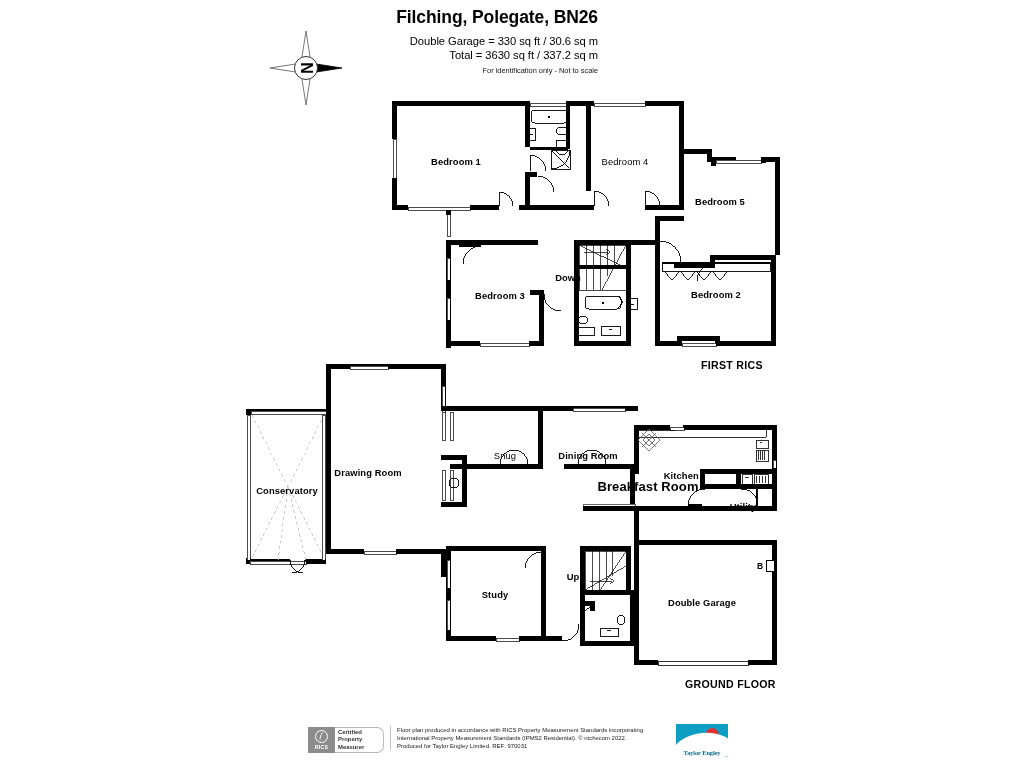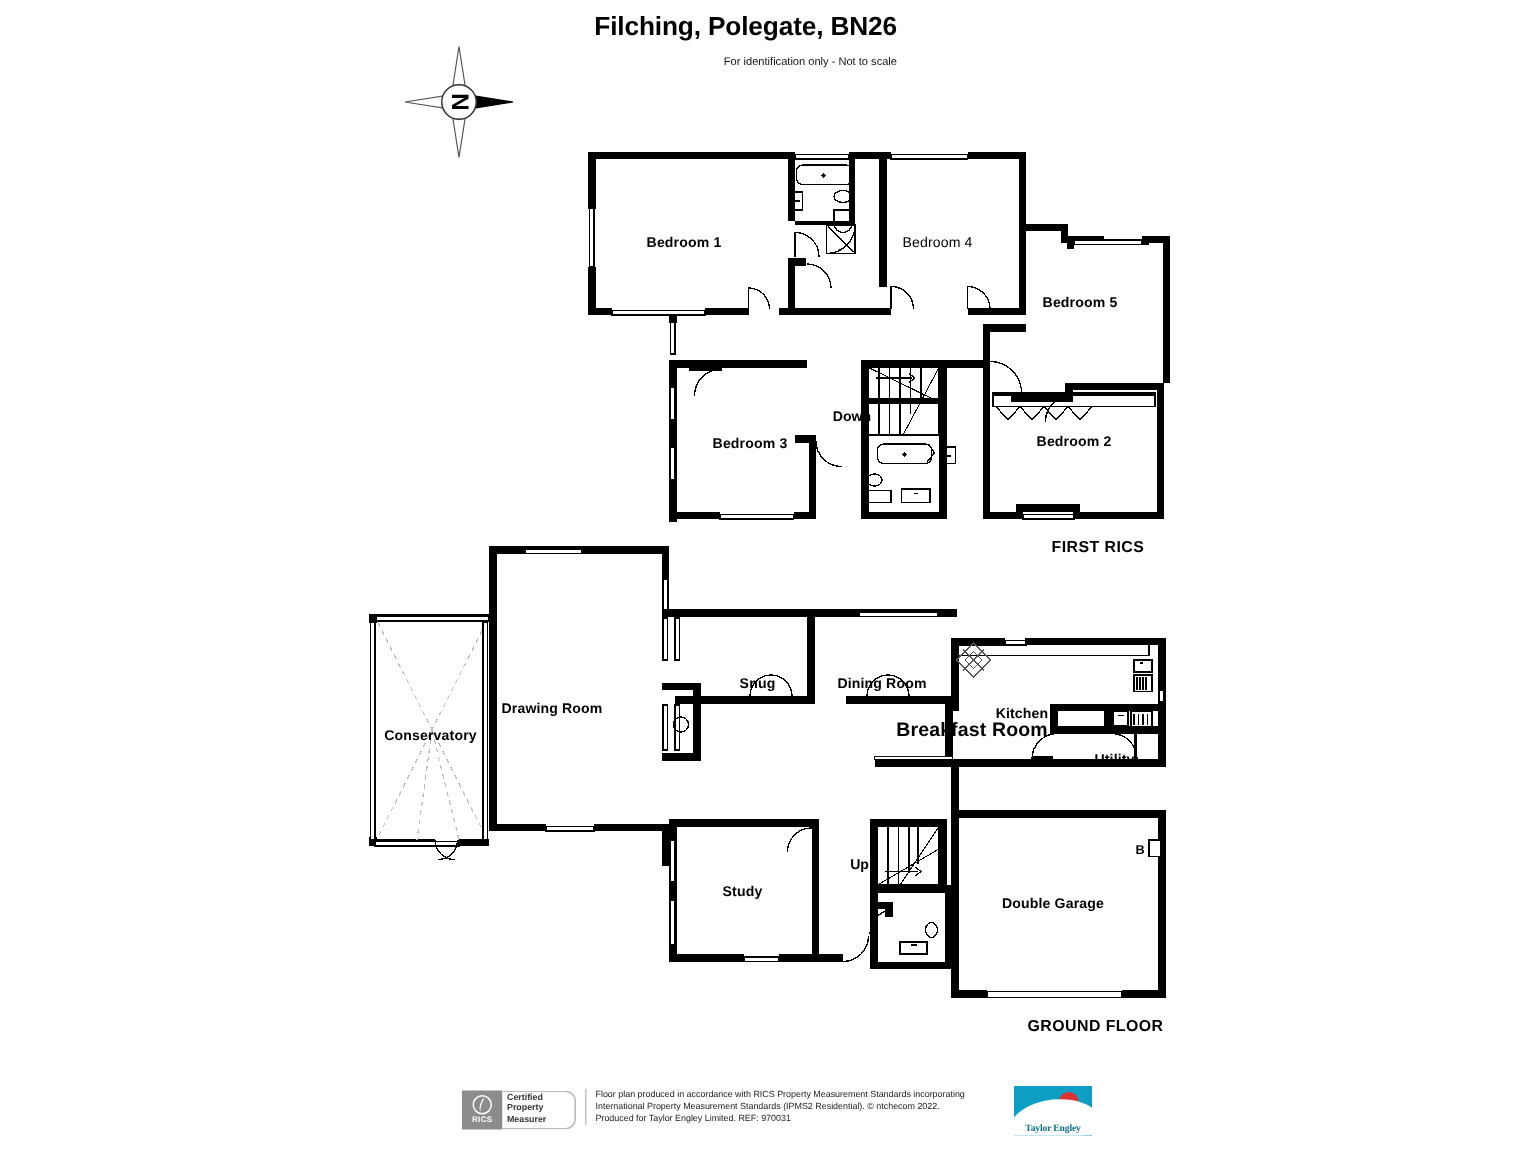--- a/index.html
+++ b/index.html
@@ -41,20 +41,22 @@
   .te-name{position:absolute;left:0;bottom:1px;width:100%;text-align:center;font-size:6.4px;font-weight:bold;color:#0c6d8c;letter-spacing:-0.1px;font-family:"Liberation Serif",serif;}
 </style>
 </head>
 <body>
 
 <div id="page">
 
   <div class="header">
     <div class="title">Filching, Polegate, BN26</div>
     <div class="areas">
+      <div class="area-line">Double Garage = 330 sq ft / 30.6 sq m</div>
+      <div class="area-line">Total = 3630 sq ft / 337.2 sq m</div>
     </div>
     <div class="note">For identification only - Not to scale</div>
   </div>
 
   <div class="compass">
     <svg viewBox="0 0 80 82" width="80" height="82">
       <g stroke="#555" stroke-width="0.8" fill="#ffffff">
         <path d="M40 4 L45 36 L40 41 L35 36 Z"></path>
         <path d="M40 78 L45 46 L40 41 L35 46 Z"></path>
         <path d="M4 41 L36 36 L41 41 L36 46 Z"></path>
@@ -394,21 +396,21 @@
 
   <div id="room-labels">
       <div style="position: absolute; left: 456px; top: 161px; transform: translate(-50%, -50%); font-size: 9.4px; font-weight: bold; white-space: nowrap; letter-spacing: 0.1px;">Bedroom 1</div>
       <div style="position: absolute; left: 625px; top: 161px; transform: translate(-50%, -50%); font-size: 9.4px; font-weight: normal; white-space: nowrap; letter-spacing: 0.1px;">Bedroom 4</div>
       <div style="position: absolute; left: 720px; top: 201px; transform: translate(-50%, -50%); font-size: 9.4px; font-weight: bold; white-space: nowrap; letter-spacing: 0.1px;">Bedroom 5</div>
       <div style="position: absolute; left: 500px; top: 295px; transform: translate(-50%, -50%); font-size: 9.4px; font-weight: bold; white-space: nowrap; letter-spacing: 0.1px;">Bedroom 3</div>
       <div style="position: absolute; left: 716px; top: 294px; transform: translate(-50%, -50%); font-size: 9.4px; font-weight: bold; white-space: nowrap; letter-spacing: 0.1px;">Bedroom 2</div>
       <div style="position: absolute; left: 568px; top: 277px; transform: translate(-50%, -50%); font-size: 9.4px; font-weight: bold; white-space: nowrap;">Down</div>
       <div style="position: absolute; left: 287px; top: 490px; transform: translate(-50%, -50%); font-size: 9.4px; font-weight: bold; white-space: nowrap; letter-spacing: 0.1px;">Conservatory</div>
       <div style="position: absolute; left: 368px; top: 472px; transform: translate(-50%, -50%); font-size: 9.4px; font-weight: bold; white-space: nowrap; letter-spacing: 0.1px;">Drawing Room</div>
-      <div style="position: absolute; left: 505px; top: 455px; transform: translate(-50%, -50%); font-size: 9.4px; font-weight: bold; white-space: nowrap; letter-spacing: 0.1px;">Snug</div>
+      <div style="position: absolute; left: 505px; top: 455px; transform: translate(-50%, -50%); font-size: 9.4px; font-weight: normal; white-space: nowrap; letter-spacing: 0.1px;">Snug</div>
       <div style="position: absolute; left: 588px; top: 455px; transform: translate(-50%, -50%); font-size: 9.4px; font-weight: bold; white-space: nowrap; letter-spacing: 0.1px;">Dining Room</div>
       <div style="position: absolute; left: 684px; top: 475px; transform: translate(-50%, -50%); font-size: 9.4px; font-weight: bold; white-space: nowrap; letter-spacing: 0.1px;">Kitchen /</div>
       <div style="position: absolute; left: 648px; top: 486px; transform: translate(-50%, -50%); font-size: 13px; font-weight: bold; white-space: nowrap; letter-spacing: 0.1px;">Breakfast Room</div>
       <div style="position: absolute; left: 743px; top: 506px; transform: translate(-50%, -50%); font-size: 9.4px; font-weight: bold; white-space: nowrap; letter-spacing: 0.1px;">Utility</div>
       <div style="position: absolute; left: 495px; top: 594px; transform: translate(-50%, -50%); font-size: 9.4px; font-weight: bold; white-space: nowrap; letter-spacing: 0.1px;">Study</div>
       <div style="position: absolute; left: 702px; top: 602px; transform: translate(-50%, -50%); font-size: 9.4px; font-weight: bold; white-space: nowrap; letter-spacing: 0.1px;">Double Garage</div>
       <div style="position: absolute; left: 573px; top: 576px; transform: translate(-50%, -50%); font-size: 9.4px; font-weight: bold; white-space: nowrap;">Up</div>
       <div style="position: absolute; left: 760px; top: 566px; transform: translate(-50%, -50%); font-size: 8.5px; font-weight: bold; white-space: nowrap;">B</div>
     </div>
 

